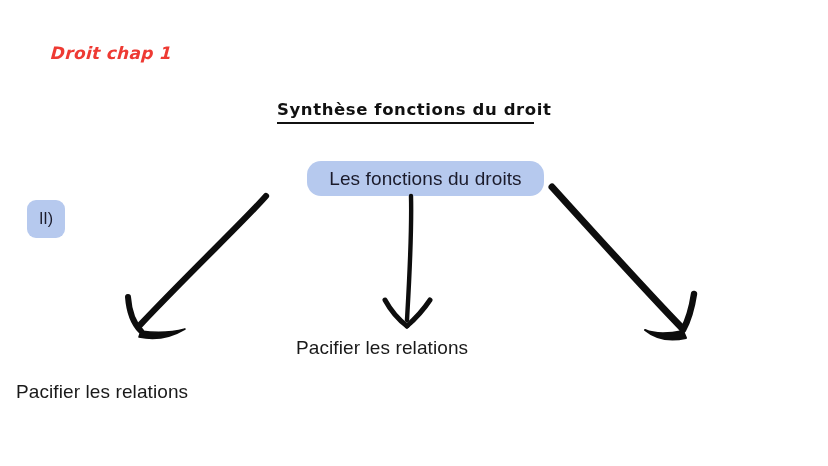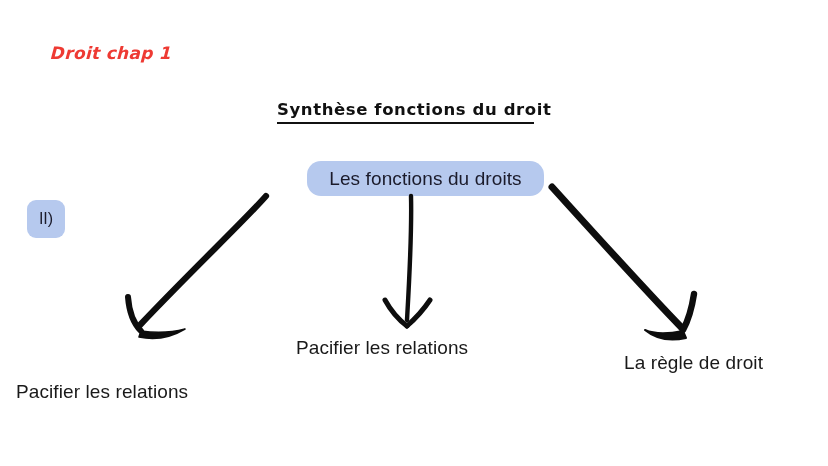--- a/index.html
+++ b/index.html
@@ -158,15 +158,14 @@
       <path d="M694,294 C692,307 689,319 683,330" fill="none" stroke="#0d0d0d" stroke-width="6.4" stroke-linecap="round"></path>
       <path d="M683,331 C668,334 654,334 645,330
                C657,340 672,341 686,338 Z" fill="#0d0d0d" stroke="#0d0d0d" stroke-width="2" stroke-linejoin="round"></path>
     </g>
   </svg>
 
   <div id="leaf-left" class="leaf-label">Pacifier les relations</div>
 
   <div id="leaf-center" class="leaf-label">Pacifier les relations</div>
 
-  <div id="leaf-right" class="leaf-label">La règle de droit</div>
 
 </div>
 
 </body></html>

